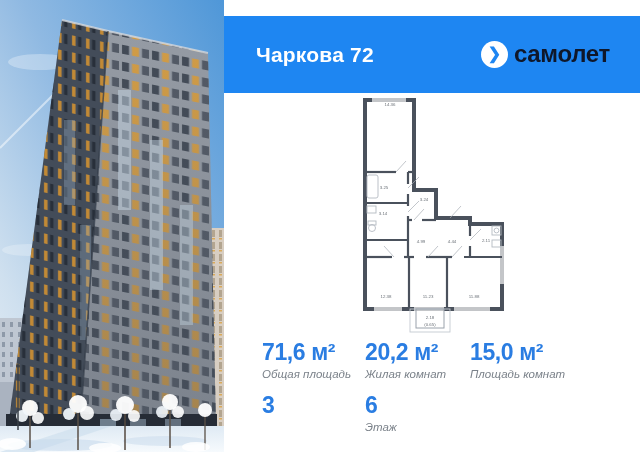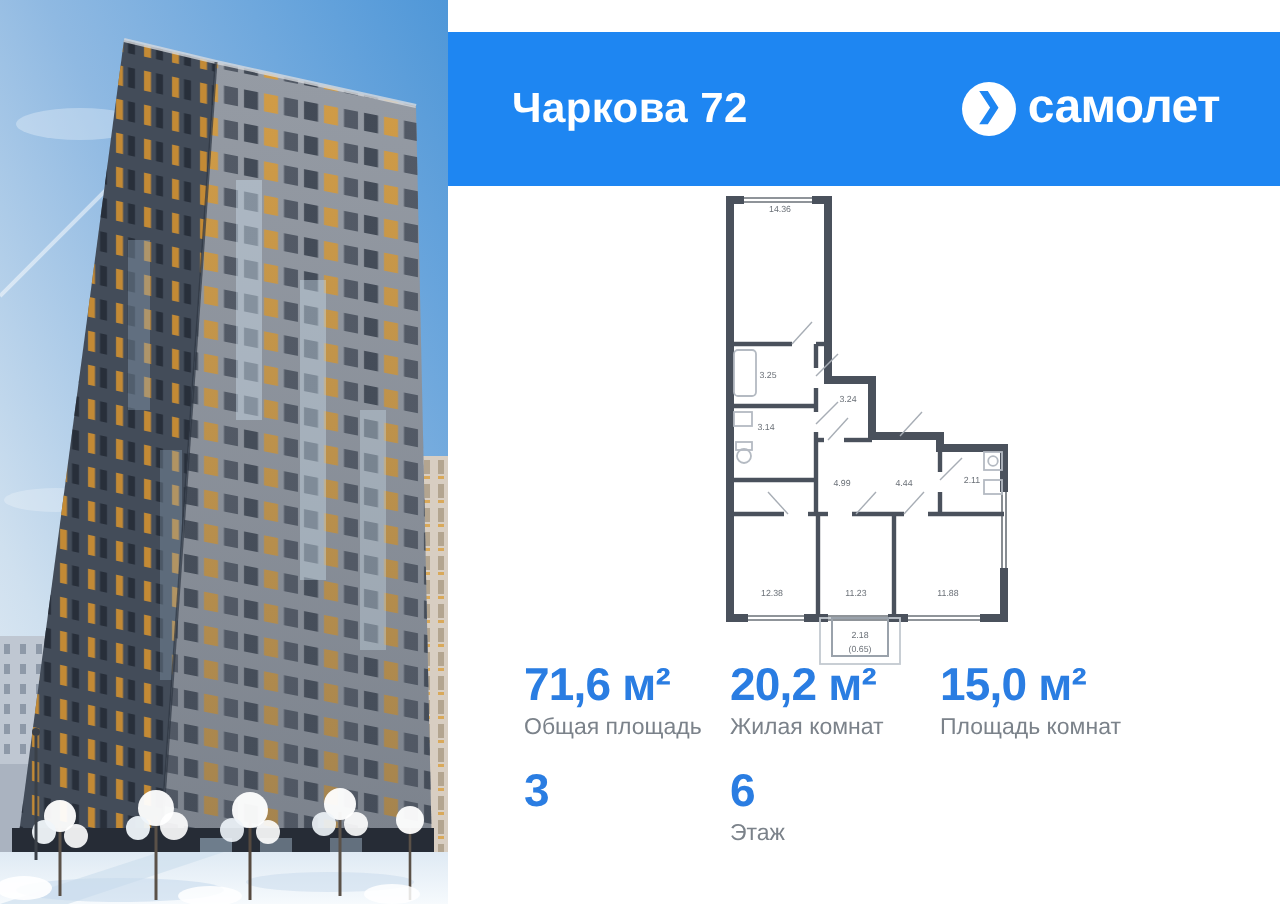--- a/index.html
+++ b/index.html
@@ -16,31 +16,31 @@
   }
   #title{
     margin-left:32px;color:#ffffff;font-size:21px;font-weight:700;letter-spacing:.2px;
   }
   #logo{position:absolute;right:30px;top:24px;display:flex;align-items:center;gap:6px;}
   #logo-mark{
     width:27px;height:27px;border-radius:50%;background:#ffffff;color:#1e86f2;
     display:flex;align-items:center;justify-content:center;
     font-size:16px;font-weight:700;line-height:1;
   }
-  #logo-word{color:#ffffff;font-size:24px;font-weight:700;letter-spacing:-.3px;}
+  #logo-word{color:#0f172a;font-size:24px;font-weight:700;letter-spacing:-.3px;}
   
   #plan{position:absolute;left:354px;top:92px;width:156px;height:244px;}
   .room-label{font-family:"Liberation Sans",sans-serif;font-size:4.4px;fill:#6b7178;}
   
   #stats{
-    position:absolute;left:262px;top:330px;
+    position:absolute;left:262px;top:340px;
     display:grid;grid-template-columns:103px 105px 120px;row-gap:13px;
   }
   .stat .v{color:#2a7de2;font-size:23px;font-weight:700;letter-spacing:-.4px;line-height:1.05;}
-  .stat .l{color:#7b828a;font-size:11.5px;margin-top:4px;}
+  .stat .l{color:#7b828a;font-size:11.5px;margin-top:4px;font-style:italic;}
 </style>
 </head>
 <body>
 
 <div id="stage">
 
   <svg id="photo" viewBox="0 0 224 452" preserveAspectRatio="none">
     <defs>
       <linearGradient id="sky" x1="1" y1="0" x2="0" y2="1">
         <stop offset="0" stop-color="#4f97d8"></stop>

